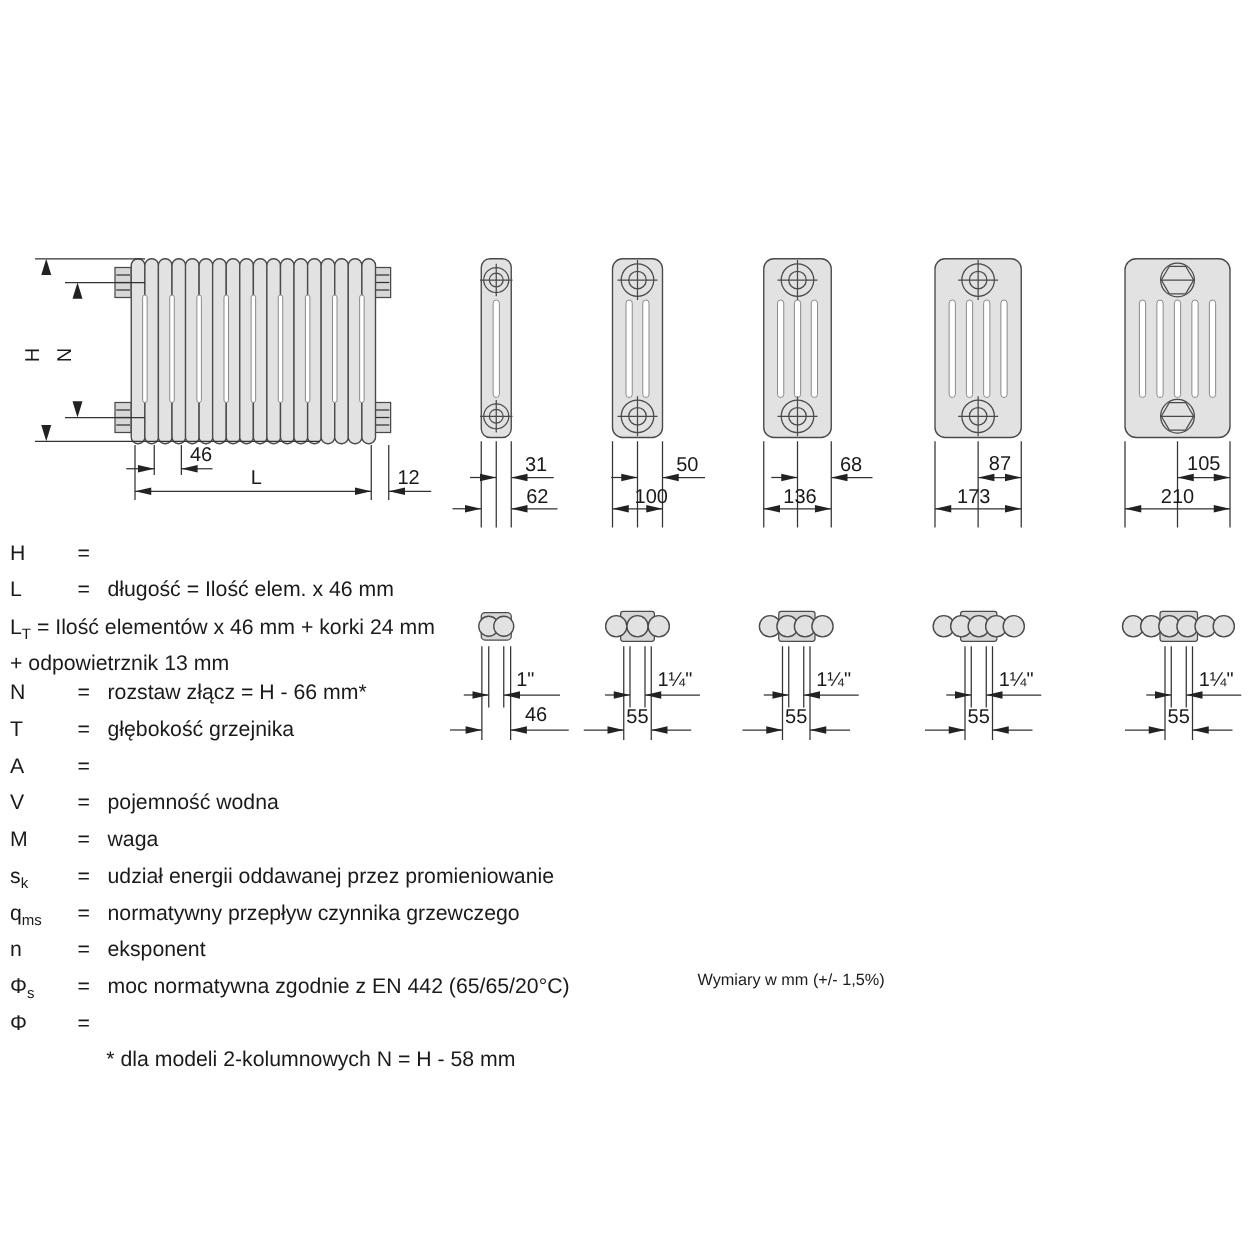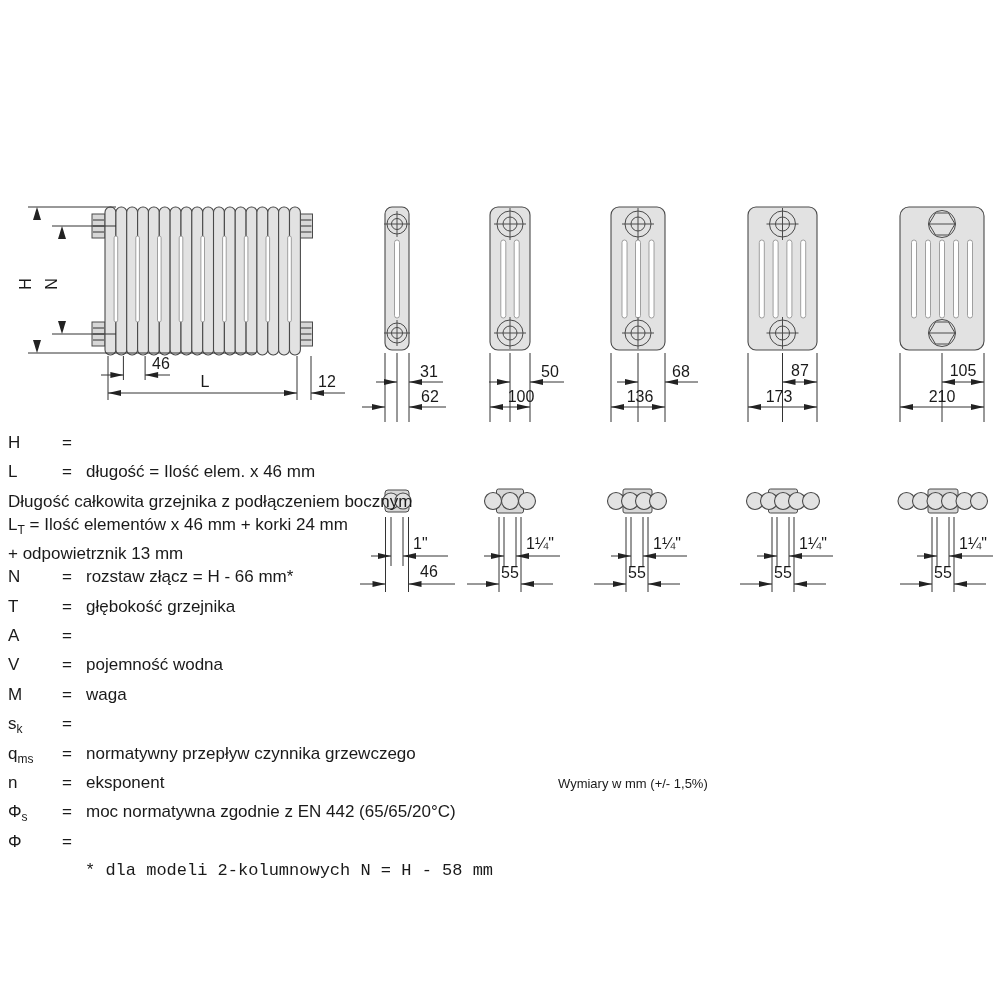--- a/index.html
+++ b/index.html
@@ -13,21 +13,21 @@
   svg .slot { stroke:#8a8a8a; stroke-width:0.8; fill:#ffffff; }
   svg .det  { stroke:#4a4a4a; stroke-width:1; fill:none; }
   svg text  { font-family:"Liberation Sans", sans-serif; font-size:16px; fill:#1a1a1a; }
   .legend { position:absolute; left:8px; top:431px; width:540px;
             font-size:17px; line-height:23px; }
   .lrow { display:flex; }
   .lrow .sym { width:54px; flex:0 0 54px; }
   .lrow .eq  { width:24px; flex:0 0 24px; }
   .lrow .txt { flex:1; }
   .lrow.plain { display:block; }
-  .lrow.foot { padding-left:77px;font-family:Liberation Mono, monospace; }
+  .lrow.foot { padding-left:77px; }
   sub { font-size:12px; }
   .note { position:absolute; left:558px; top:776px; font-size:13px; }
 </style>
 </head>
 <body>
 
 <div class="stage">
 
 <svg class="diagram" width="1000" height="1000" viewBox="0 0 1000 1000">
   <defs>
@@ -273,23 +273,20 @@
   <div class="lrow">
     <span class="sym"><span>H</span><sub></sub></span>
     <span class="eq">=</span>
   </div>
   <div class="lrow">
     <span class="sym"><span>L</span><sub></sub></span>
     <span class="eq">=</span>
     <span class="txt">długość = Ilość elem. x 46 mm</span>
   </div>
   <div class="lrow plain">
-    <span>Długość całkowita grzejnika z podłączeniem bocznym</span>
-  </div>
-  <div class="lrow plain">
     <span><span>L</span><sub>T</sub></span>
     <span> <span>= Ilość elementów x 46 mm + korki 24 mm</span></span>
   </div>
   <div class="lrow plain">
     <span>+ odpowietrznik 13 mm</span>
   </div>
   <div class="lrow">
     <span class="sym"><span>N</span><sub></sub></span>
     <span class="eq">=</span>
     <span class="txt">rozstaw złącz = H - 66 mm*</span>
@@ -309,20 +306,21 @@
     <span class="txt">pojemność wodna</span>
   </div>
   <div class="lrow">
     <span class="sym"><span>M</span><sub></sub></span>
     <span class="eq">=</span>
     <span class="txt">waga</span>
   </div>
   <div class="lrow">
     <span class="sym"><span>s</span><sub>k</sub></span>
     <span class="eq">=</span>
+    <span class="txt">udział energii oddawanej przez promieniowanie</span>
   </div>
   <div class="lrow">
     <span class="sym"><span>q</span><sub>ms</sub></span>
     <span class="eq">=</span>
     <span class="txt">normatywny przepływ czynnika grzewczego</span>
   </div>
   <div class="lrow">
     <span class="sym"><span>n</span><sub></sub></span>
     <span class="eq">=</span>
     <span class="txt">eksponent</span>

